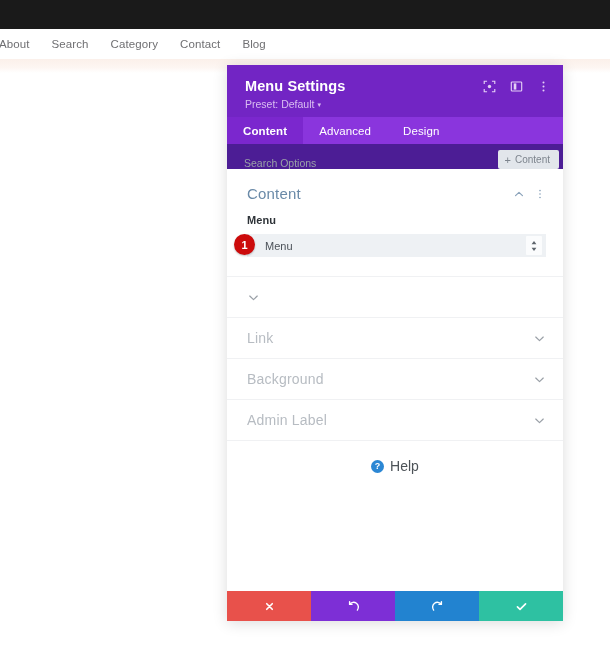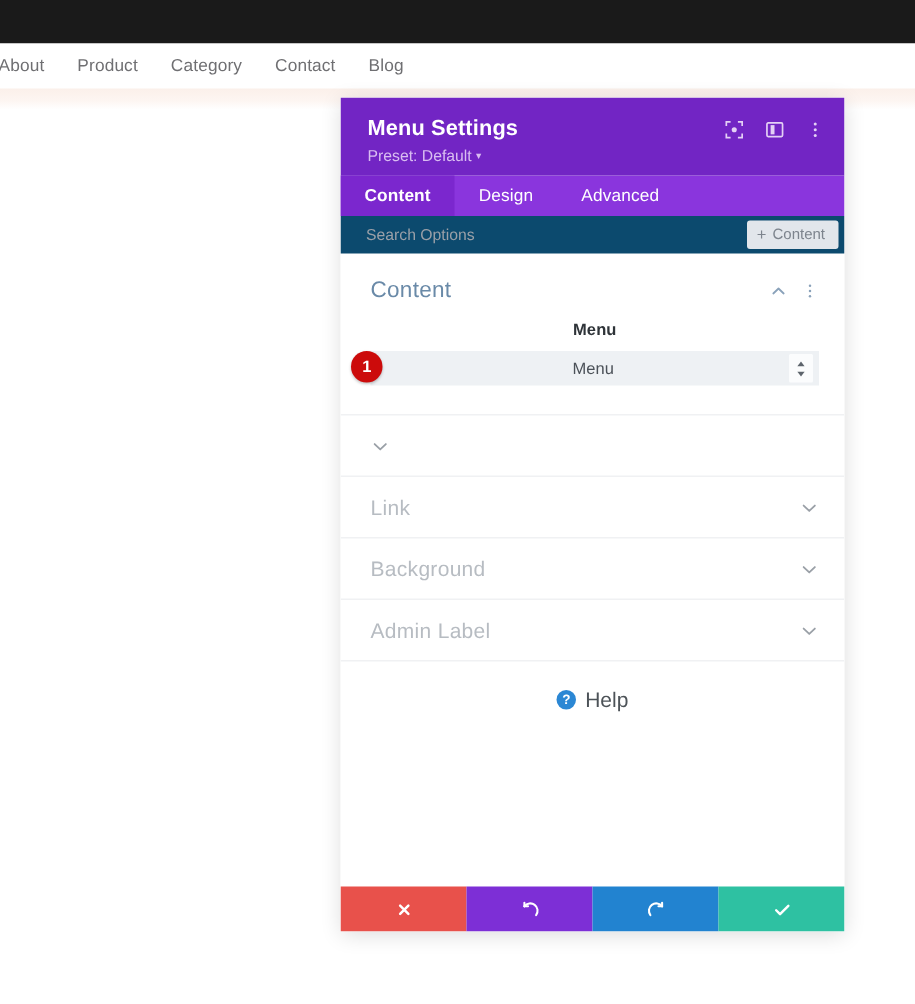--- a/index.html
+++ b/index.html
@@ -129,22 +129,22 @@
     height: 100%;
     letter-spacing: .1px;
   }
   .tab.active {
     background: #7b27ce;
     font-weight: bold;
   }
 
   .searchbar {
     display: flex;
-    align-items: center;
-    background: #0c4a6e;
+    align-items: flex-end;
+    background: #4c1d95;
     height: 25px;
     padding: 0 4px 0 17px;
     position: relative;
   }
   .search-input {
     flex: 1;
     border: none;
     outline: none;
     background: transparent;
     font-size: 10.5px;
@@ -185,21 +185,21 @@
     color: #6a8aa8;
     letter-spacing: .2px;
   }
   .sec-icon {
     width: 14px; height: 14px;
     display: flex; align-items: center; justify-content: center;
     color: #8aa2ba;
     margin-left: 7px;
   }
 
-  .field-block { padding: 4px 17px 0 20px; text-align: center; }
+  .field-block { padding: 4px 17px 0 20px; }
   .field-label {
     font-size: 11px;
     color: #2e3338;
     font-weight: bold;
     margin-bottom: 8px;
     letter-spacing: .1px;
   }
   .select-row {
     position: relative;
     height: 23px;
@@ -311,21 +311,21 @@
 </style>
 </head>
 <body>
 
 <div id="page">
 
   <div class="site-topbar"></div>
 
   <div class="site-nav">
     <span class="site-nav-item">About</span>
-    <span class="site-nav-item">Product</span>
+    <span class="site-nav-item">Search</span>
     <span class="site-nav-item">Category</span>
     <span class="site-nav-item">Contact</span>
     <span class="site-nav-item">Blog</span>
   </div>
 
   <div class="site-hero"></div>
   <div class="site-body"></div>
 
   <div class="modal">
 
@@ -354,22 +354,22 @@
             <circle cx="8" cy="3.2" r="1.25"></circle>
             <circle cx="8" cy="8" r="1.25"></circle>
             <circle cx="8" cy="12.8" r="1.25"></circle>
           </svg>
         </span>
       </div>
     </div>
 
     <div class="modal-tabs">
       <div class="tab active">Content</div>
+      <div class="tab">Advanced</div>
       <div class="tab">Design</div>
-      <div class="tab">Advanced</div>
     </div>
 
     <div class="searchbar">
       <input class="search-input" type="text" placeholder="Search Options" style="">
       <div class="filter-btn">
         <span class="filter-plus">+</span>
         <span>Content</span>
       </div>
     </div>
 

